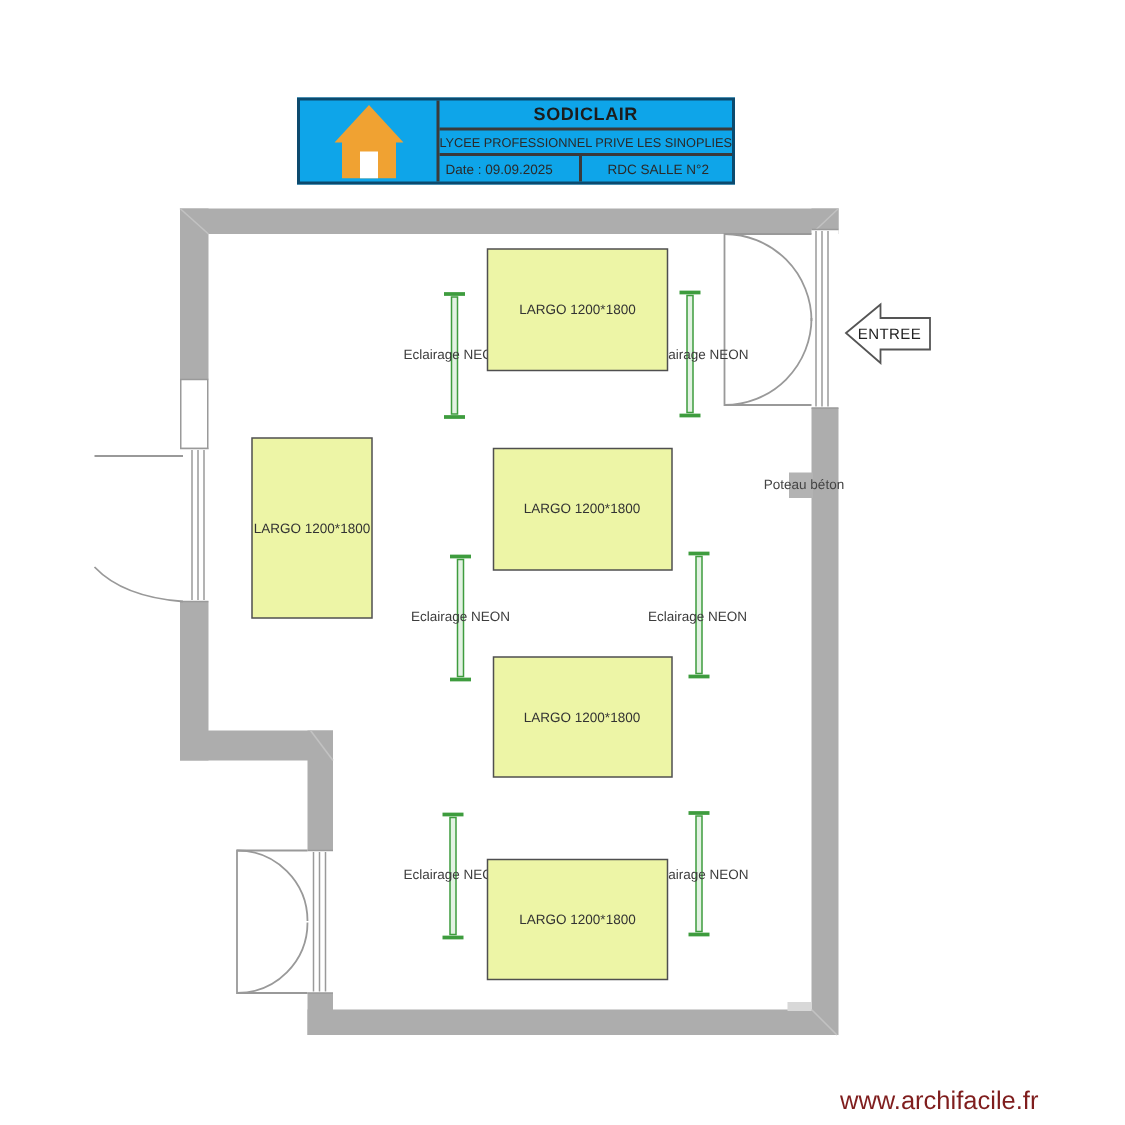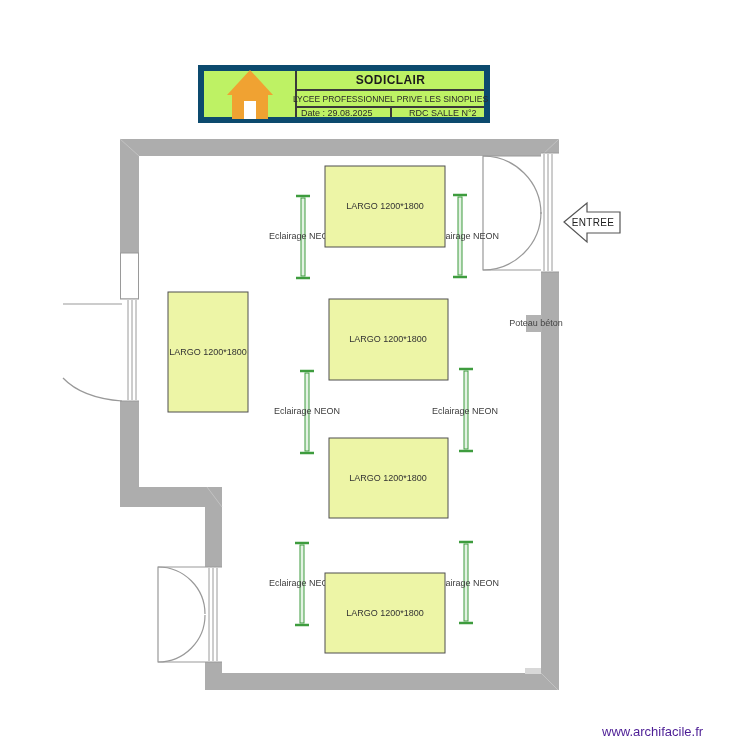--- a/index.html
+++ b/index.html
@@ -3,21 +3,21 @@
 <meta charset="utf-8">
 <style>
   html,body { margin:0; padding:0; background:#ffffff; }
   .page {
     position:relative; width:750px; height:750px; background:#ffffff;
     font-family:"Liberation Sans", sans-serif; overflow:hidden;
   }
   
   .title-block {
     position:absolute; left:198px; top:65px; width:292px; height:58px;
-    border:6px solid #0c4a6e; background:#bef264; display:flex; box-sizing:border-box;
+    border:2px solid #0c4a6e; background:#0ea5e9; display:flex; box-sizing:border-box;
   }
   .tb-icon-cell {
     width:93px; border-right:2px solid #3a3a3a; box-sizing:border-box;
     display:flex; align-items:center; justify-content:center;
   }
   .tb-right { flex:1; display:flex; flex-direction:column; min-width:0; }
   .tb-company {
     height:20px; border-bottom:2px solid #3a3a3a; box-sizing:border-box;
     font-weight:bold; font-size:12px; color:#1c1c1c; letter-spacing:0.4px;
     display:flex; align-items:center; justify-content:center;
@@ -40,21 +40,21 @@
   
   .plan-svg { position:absolute; left:0; top:0; }
   .plan-label { font-family:"Liberation Sans",sans-serif; font-size:9px; fill:#3c3c3c; text-anchor:middle; }
   .unit-label { font-family:"Liberation Sans",sans-serif; font-size:9px; fill:#333333; text-anchor:middle; }
   .post-label { font-family:"Liberation Sans",sans-serif; font-size:9px; fill:#444444; text-anchor:middle; }
   .entree-label { font-family:"Liberation Sans",sans-serif; font-size:10px; fill:#222222; text-anchor:middle; letter-spacing:0.3px; }
   .doorline { stroke:#999999; stroke-width:1.2; fill:none; }
   .miter { stroke:#c2c2c2; stroke-width:1; }
   
   .watermark {
-    position:absolute; left:602px; top:724px; font-size:13px; color:#4c1d95;
+    position:absolute; left:560px; top:724px; font-size:17px; color:#7f1d1d;
     white-space:nowrap;
   }
 </style>
 </head>
 <body>
 
 <div class="page">
 
   <svg class="plan-svg" width="750" height="750" viewBox="0 0 750 750">
 
@@ -186,21 +186,21 @@
       <svg width="46" height="50" viewBox="0 0 46 50">
         <polygon points="0,26 23,1 46,26" fill="#F0A232"></polygon>
         <rect x="5" y="23" width="36" height="27" fill="#F0A232"></rect>
         <rect x="17" y="32" width="12" height="18" fill="#ffffff"></rect>
       </svg>
     </div>
     <div class="tb-right">
       <div class="tb-company">SODICLAIR</div>
       <div class="tb-school">LYCEE PROFESSIONNEL PRIVE LES SINOPLIES</div>
       <div class="tb-bottom">
-        <div class="tb-date">Date : 29.08.2025</div>
+        <div class="tb-date">Date : 09.09.2025</div>
         <div class="tb-room">RDC SALLE N°2</div>
       </div>
     </div>
   </div>
 
   <div class="watermark">www.archifacile.fr</div>
 
 </div>
 
 </body></html>

